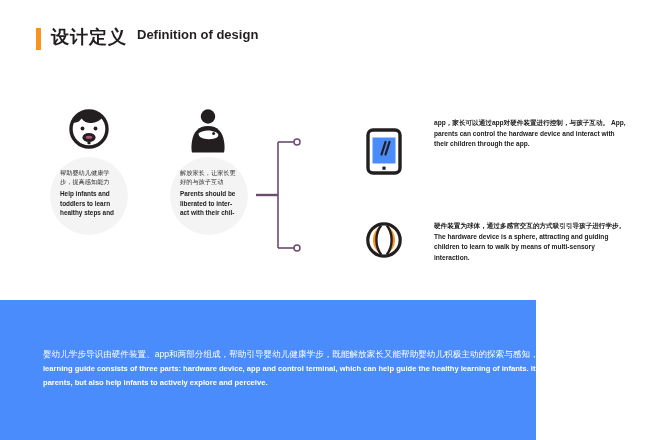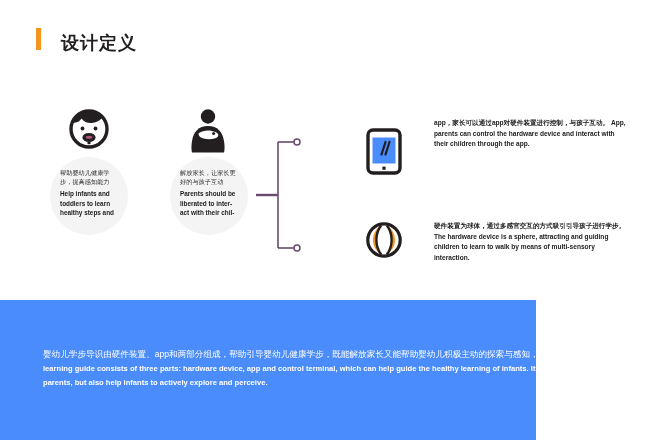--- a/index.html
+++ b/index.html
@@ -20,22 +20,22 @@
     height: 440px;
     background: #ffffff;
   }
 
   
   .header {
     position: absolute;
     left: 36px;
     top: 28px;
     display: flex;
-    align-items: flex-end;
-    gap: 20px;
+    align-items: flex-start;
+    gap: 10px;
   }
   .accent-bar {
     width: 5px;
     height: 22px;
     background: #F7941E;
     flex: 0 0 auto;
     margin-bottom: 2px;
   }
   .title-cn {
     font-size: 18px;
@@ -137,20 +137,21 @@
   }
 </style>
 </head>
 <body>
 
 <div class="slide">
 
   <div class="header">
     <div class="accent-bar"></div>
     <div class="title-cn">设计定义</div>
+    <div class="title-en">Definition of design</div>
   </div>
 
   <div class="icon-baby">
     <svg width="46" height="46" viewBox="0 0 46 46">
       <circle cx="23" cy="21" r="18" fill="none" stroke="#231f20" stroke-width="3.4"></circle>
       <path d="M23 3.4 C14 3.4 8 8 6.6 14.5 C11 15.5 14 13 15.5 10.5 C18 14 22 15.5 26 15 C31 14.4 34.5 12 36.6 9.2 C34 5.6 29 3.4 23 3.4 Z" fill="#231f20"></path>
       <circle cx="16.5" cy="20.5" r="1.9" fill="#231f20"></circle>
       <circle cx="29.5" cy="20.5" r="1.9" fill="#231f20"></circle>
       <ellipse cx="23" cy="29.5" rx="6.6" ry="4.6" fill="#231f20"></ellipse>
       <ellipse cx="23" cy="29.3" rx="3.3" ry="1.5" fill="#b0527a"></ellipse>

